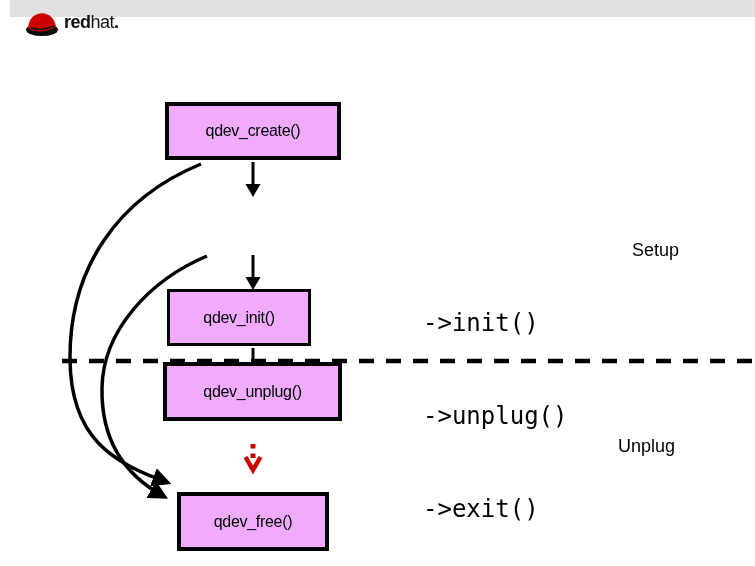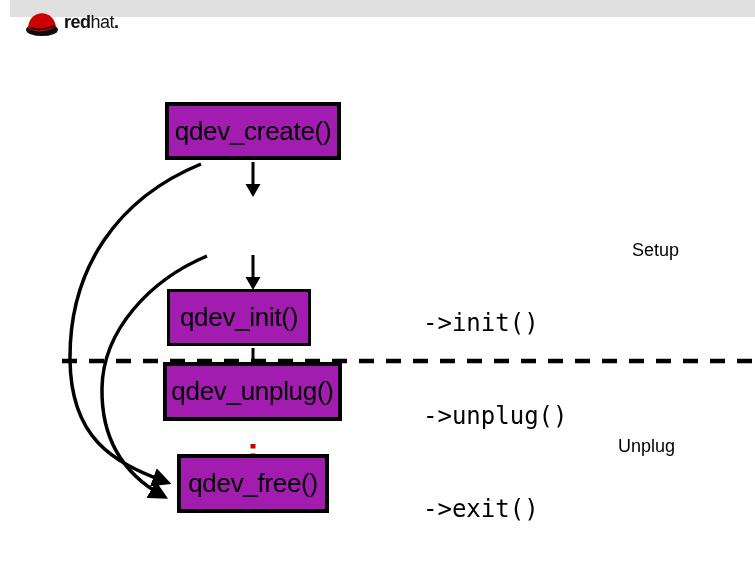--- a/index.html
+++ b/index.html
@@ -17,29 +17,29 @@
   .logo .wordmark{font-size:18px; letter-spacing:-0.5px; color:#111; white-space:nowrap;}
   .logo .w-bold{font-weight:800;}
   .logo .w-light{font-weight:400;}
   .title{
     position:absolute; left:55px; top:58px; margin:0;
     font-size:29px; font-weight:bold; letter-spacing:-0.5px; word-spacing:6px;
     color:var(--title_red);
   }
   .arrows{position:absolute; left:0; top:0; width:755px; height:566px; pointer-events:none;}
   .node{
-    position:absolute; box-sizing:border-box; background:#a21caf; border:4px solid var(--ink);
+    position:absolute; box-sizing:border-box; background:#f0abfc; border:4px solid var(--ink);
     display:flex; align-items:center; justify-content:center;
-    font-size:26px; letter-spacing:-0.3px; white-space:nowrap;
+    font-size:16px; letter-spacing:-0.3px; white-space:nowrap;
   }
   .n-create{left:165px; top:102px; width:176px; height:58px;}
   .n-set   {left:165px; top:196px; width:176px; height:57px;}
   .n-init  {left:167px; top:289px; width:144px; height:57px; border-width:3px;}
   .n-unplug{left:163px; top:362px; width:179px; height:59px;}
-  .n-free  {left:177px; top:454px; width:152px; height:59px;}
+  .n-free  {left:177px; top:492px; width:152px; height:59px;}
   .mono{
     position:absolute; font-family:"DejaVu Sans Mono", monospace;
     font-size:24px; letter-spacing:0; white-space:nowrap;
   }
   .cb-init  {left:423px; top:309px;}
   .cb-unplug{left:423px; top:402px;}
   .cb-exit  {left:423px; top:495px;}
   .phase{position:absolute; font-size:18px; letter-spacing:0;}
   .ph-setup {left:632px; top:240px;}
   .ph-unplug{left:618px; top:436px;}

